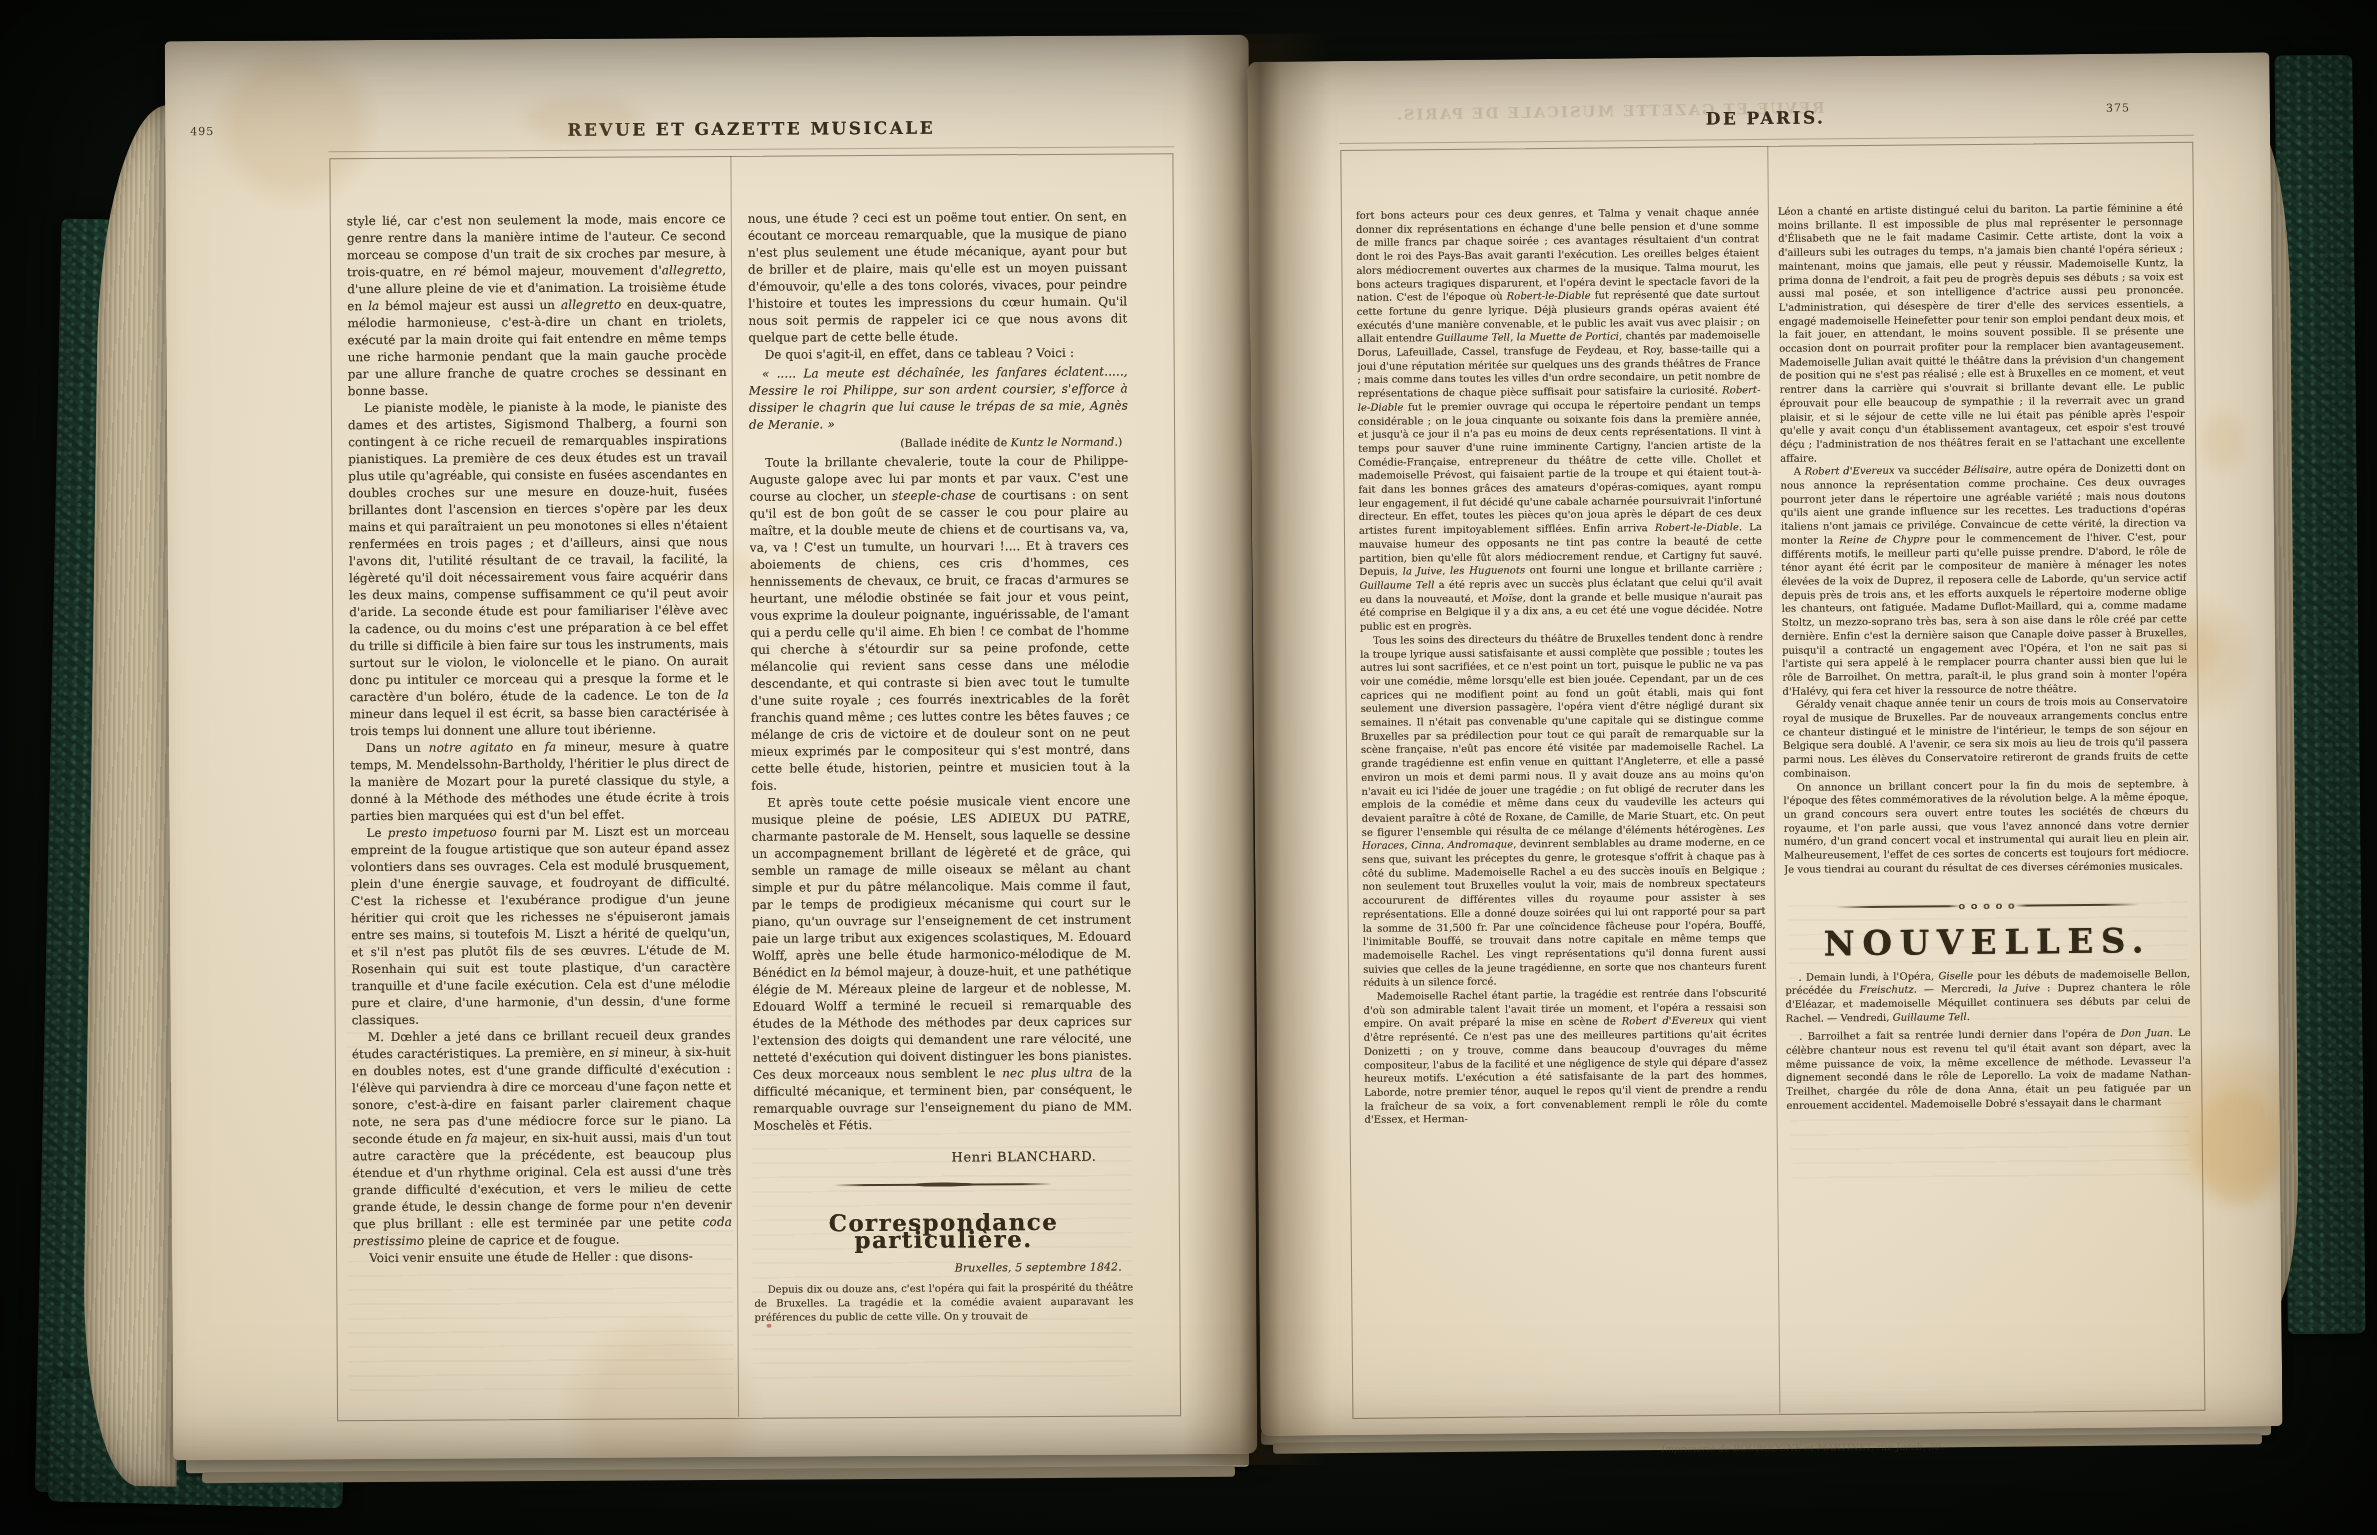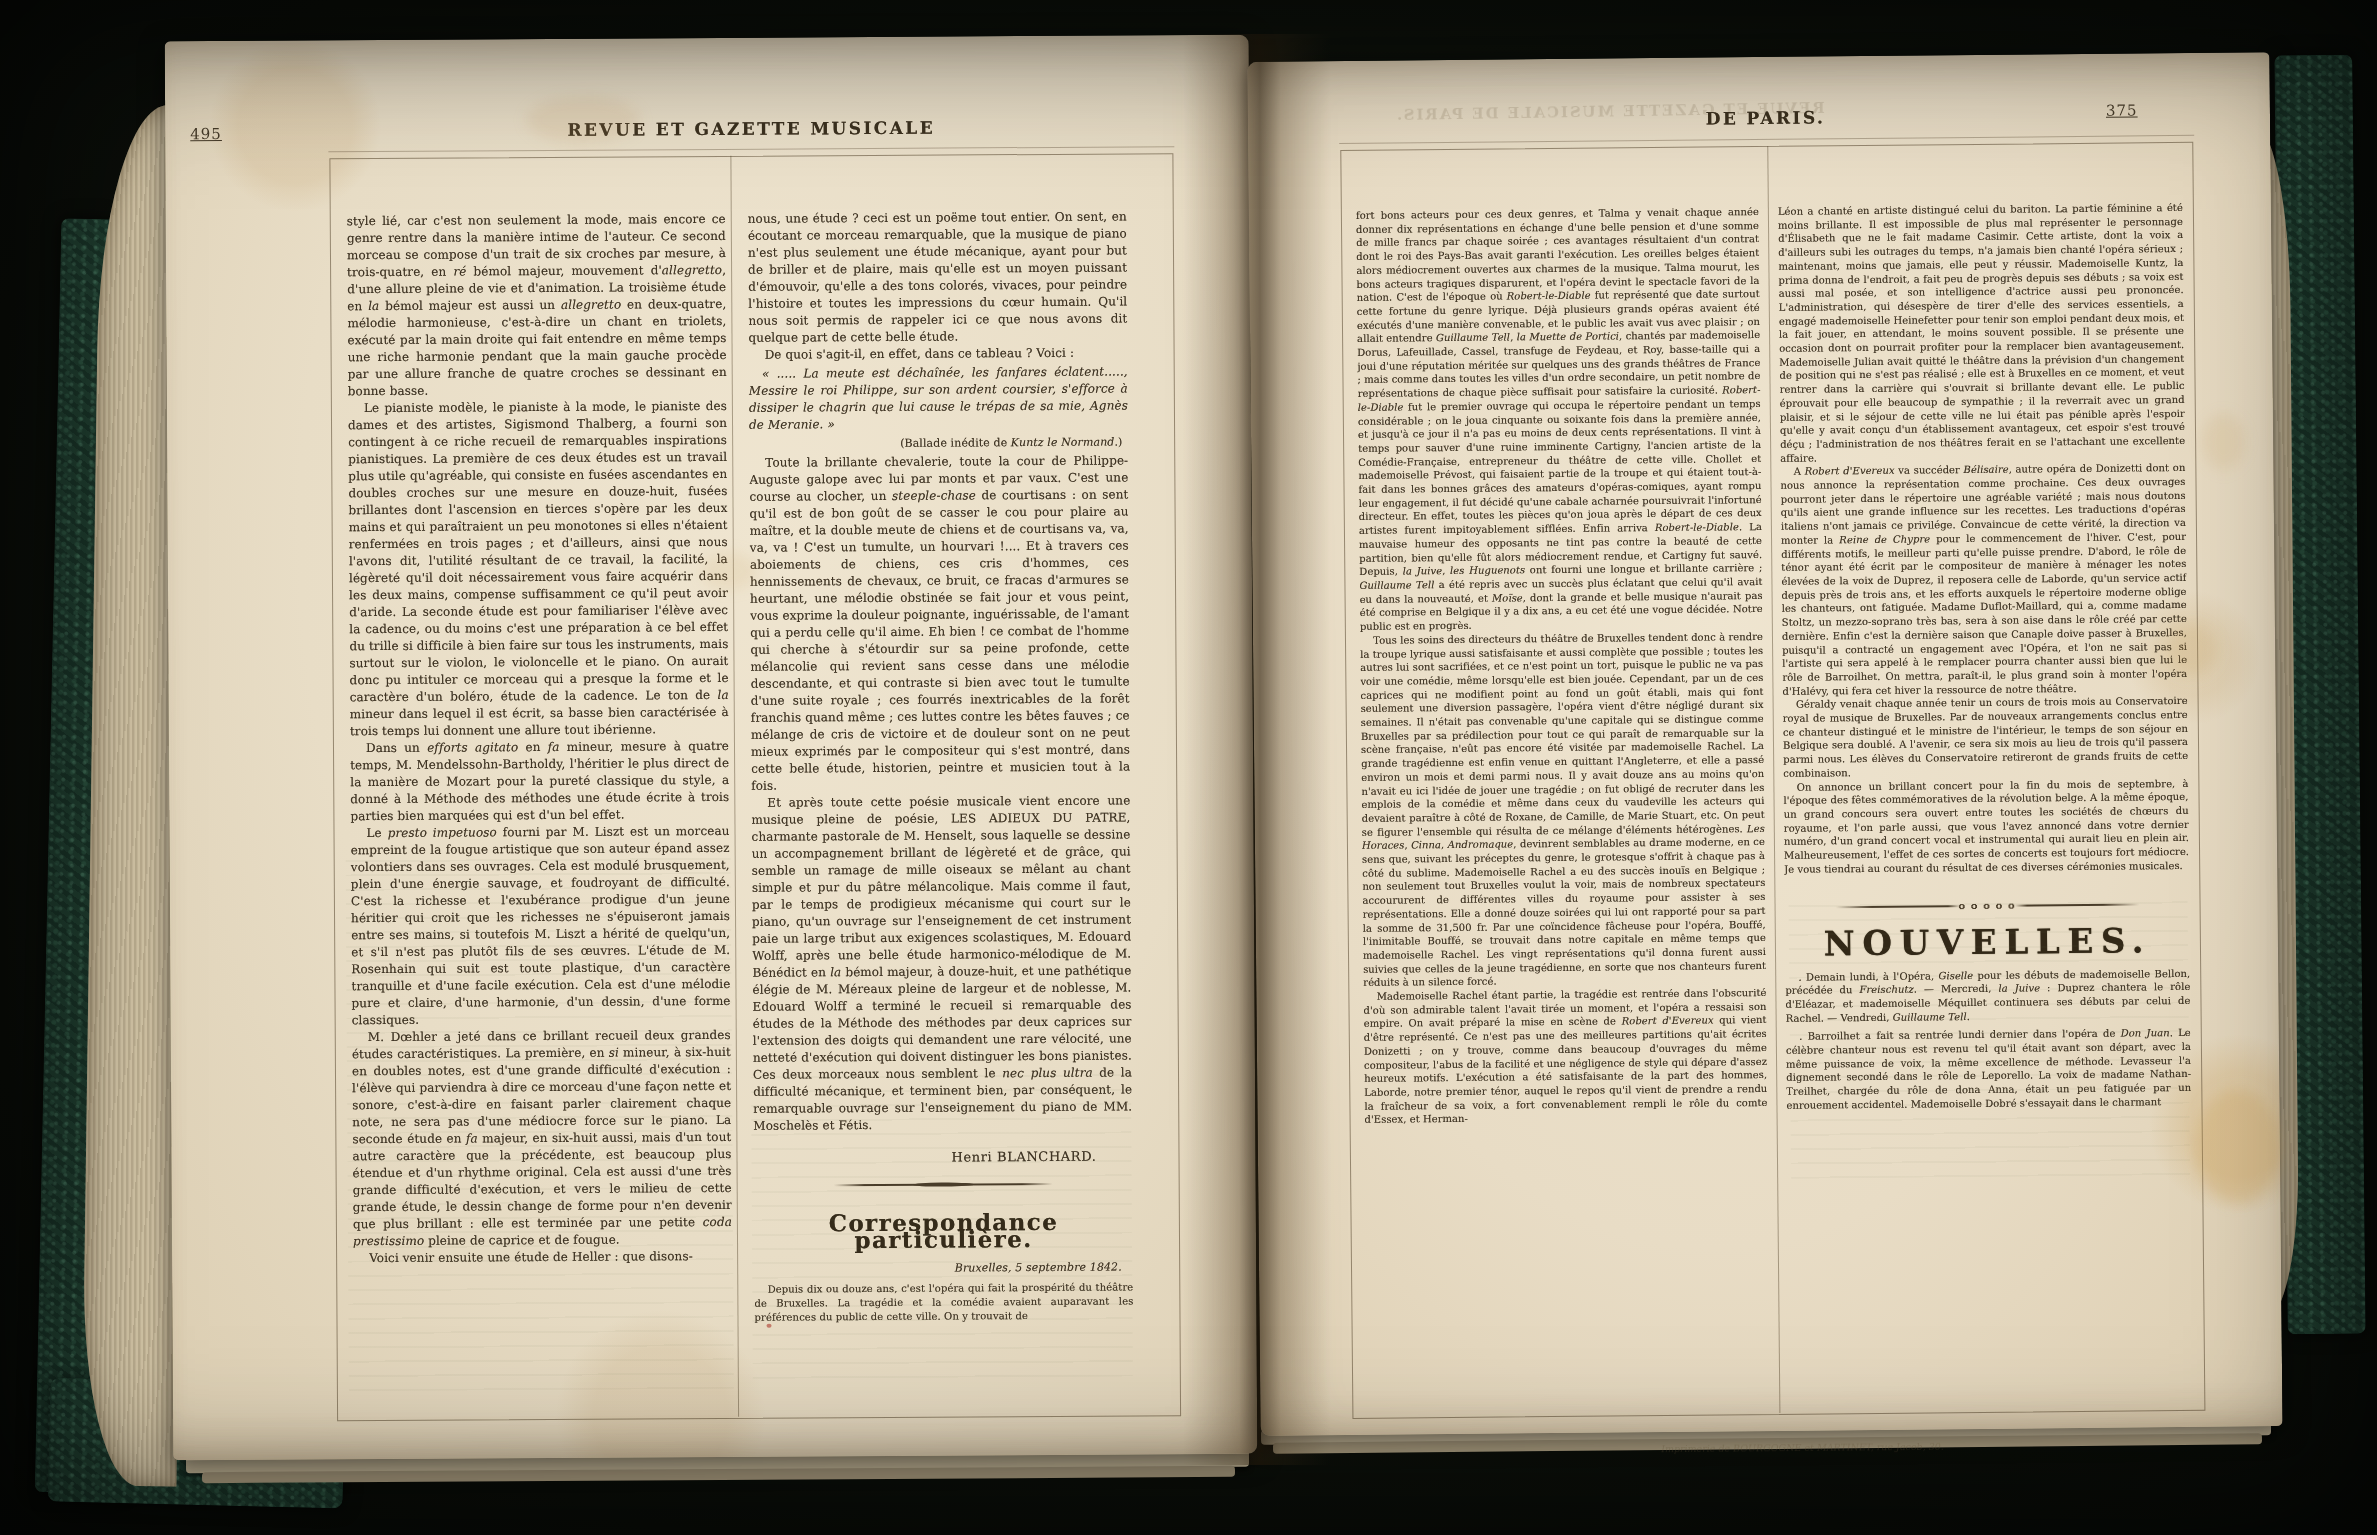--- a/index.html
+++ b/index.html
@@ -49,21 +49,21 @@
         radial-gradient(circle at 92% 44%, rgba(190,150,85,.14) 0 38px, transparent 67px),
         radial-gradient(ellipse at 45% 40%, #efe5d0 0%, #e8dcc5 55%, #dccdb0 100%);
       box-shadow:0 5.7px 25px rgba(0,0,0,.55), inset 46px 0 70px -34px rgba(110,85,50,.42),
                  inset 0 23px 34px -25px rgba(130,105,70,.28), inset 0 -27px 38px -28.5px rgba(115,90,55,.3);}
   .gutter{position:absolute;left:1183px;top:34px;width:148px;height:1431px;z-index:5;pointer-events:none;
       background:linear-gradient(90deg, rgba(60,45,25,0) 0%, rgba(70,52,28,.28) 38%,
                  rgba(45,32,15,.55) 52%, rgba(70,52,28,.25) 66%, rgba(60,45,25,0) 100%);}
   .vignette{position:absolute;inset:0;z-index:9;pointer-events:none;
       box-shadow:inset 0 0 143px 38px rgba(0,0,0,.55);}
   
-  .pagenum{position:absolute;font-size:15px;color:#453a28;letter-spacing:1px;text-decoration:underline;}
+  .pagenum{position:absolute;font-size:11px;color:#453a28;letter-spacing:1px;}
   .runtitle{position:absolute;font-weight:bold;font-size:17px;letter-spacing:2.4px;color:#3c311f;
       text-align:center;text-shadow:0 0 0.5px rgba(60,49,31,.6);}
   .frame{position:absolute;border:1.3px solid rgba(82,66,42,.55);}
   .frame::before{content:"";position:absolute;left:-1.9px;right:-1.9px;top:-7.6px;border-top:1px solid rgba(82,66,42,.35);}
   .colrule{position:absolute;width:1px;background:rgba(82,66,42,.45);}
   .ghost-header{position:absolute;transform:scaleX(-1) rotate(.4deg);opacity:.18;filter:blur(0.7px);
       font-weight:bold;font-size:15px;letter-spacing:1.9px;color:#6e5c3e;text-align:center;}
   .imprint-ghost{position:absolute;left:1574px;top:1442px;width:457px;z-index:6;text-align:center;
       font-size:9.5px;font-style:italic;color:#6e5c3e;opacity:.3;filter:blur(0.4px);transform:rotate(-.5deg);}
   
@@ -119,21 +119,21 @@
   <div class="edge-strip strip-r2"></div>
 
   <div class="page page-left">
     <div class="pagenum" style="left:25px;top:84px;">495</div>
     <div class="runtitle" style="left:164px;top:81px;width:844px;">REVUE ET GAZETTE MUSICALE</div>
     <div class="frame" style="left:164px;top:118px;width:842px;height:1261px;"></div>
     <div class="colrule" style="left:565px;top:118px;height:1261px;"></div>
     <div class="col col-large" style="left:181px;top:173px;width:379px;height:1206px;">
         <p class="pc">style lié, car c'est non seulement la mode, mais encore ce genre rentre dans la manière intime de l'auteur. Ce second morceau se compose d'un trait de six croches par mesure, à trois-quatre, en <em>ré</em> bémol majeur, mouvement d'<em>allegretto</em>, d'une allure pleine de vie et d'animation. La troisième étude en <em>la</em> bémol majeur est aussi un <em>allegretto</em> en deux-quatre, mélodie harmonieuse, c'est-à-dire un chant en triolets, exécuté par la main droite qui fait entendre en même temps une riche harmonie pendant que la main gauche procède par une allure franche de quatre croches se dessinant en bonne basse.</p>
         <p class="p">Le pianiste modèle, le pianiste à la mode, le pianiste des dames et des artistes, Sigismond Thalberg, a fourni son contingent à ce riche recueil de remarquables inspirations pianistiques. La première de ces deux études est un travail plus utile qu'agréable, qui consiste en fusées ascendantes en doubles croches sur une mesure en douze-huit, fusées brillantes dont l'ascension en tierces s'opère par les deux mains et qui paraîtraient un peu monotones si elles n'étaient renfermées en trois pages ; et d'ailleurs, ainsi que nous l'avons dit, l'utilité résultant de ce travail, la facilité, la légèreté qu'il doit nécessairement vous faire acquérir dans les deux mains, compense suffisamment ce qu'il peut avoir d'aride. La seconde étude est pour familiariser l'élève avec la cadence, ou du moins c'est une préparation à ce bel effet du trille si difficile à bien faire sur tous les instruments, mais surtout sur le violon, le violoncelle et le piano. On aurait donc pu intituler ce morceau qui a presque la forme et le caractère d'un boléro, étude de la cadence. Le ton de <em>la</em> mineur dans lequel il est écrit, sa basse bien caractérisée à trois temps lui donnent une allure tout ibérienne.</p>
-        <p class="p">Dans un <em>efforts agitato</em> en <em>fa</em> mineur, mesure à quatre temps, M. Mendelssohn-Bartholdy, l'héritier le plus direct de la manière de Mozart pour la pureté classique du style, a donné à la Méthode des méthodes une étude écrite à trois parties bien marquées qui est d'un bel effet.</p>
+        <p class="p">Dans un <em>notre agitato</em> en <em>fa</em> mineur, mesure à quatre temps, M. Mendelssohn-Bartholdy, l'héritier le plus direct de la manière de Mozart pour la pureté classique du style, a donné à la Méthode des méthodes une étude écrite à trois parties bien marquées qui est d'un bel effet.</p>
         <p class="p">Le <em>presto impetuoso</em> fourni par M. Liszt est un morceau empreint de la fougue artistique que son auteur épand assez volontiers dans ses ouvrages. Cela est modulé brusquement, plein d'une énergie sauvage, et foudroyant de difficulté. C'est la richesse et l'exubérance prodigue d'un jeune héritier qui croit que les richesses ne s'épuiseront jamais entre ses mains, si toutefois M. Liszt a hérité de quelqu'un, et s'il n'est pas plutôt fils de ses œuvres. L'étude de M. Rosenhain qui suit est toute plastique, d'un caractère tranquille et d'une facile exécution. Cela est d'une mélodie pure et claire, d'une harmonie, d'un dessin, d'une forme classiques.</p>
         <p class="p">M. Dœhler a jeté dans ce brillant recueil deux grandes études caractéristiques. La première, en <em>si</em> mineur, à six-huit en doubles notes, est d'une grande difficulté d'exécution : l'élève qui parviendra à dire ce morceau d'une façon nette et sonore, c'est-à-dire en faisant parler clairement chaque note, ne sera pas d'une médiocre force sur le piano. La seconde étude en <em>fa</em> majeur, en six-huit aussi, mais d'un tout autre caractère que la précédente, est beaucoup plus étendue et d'un rhythme original. Cela est aussi d'une très grande difficulté d'exécution, et vers le milieu de cette grande étude, le dessin change de forme pour n'en devenir que plus brillant : elle est terminée par une petite <em>coda prestissimo</em> pleine de caprice et de fougue.</p>
         <p class="p">Voici venir ensuite une étude de Heller : que disons-</p>
       </div>
     <div class="col col-large" style="left:582px;top:173px;width:379px;height:1206px;">
         <p class="pc">nous, une étude ? ceci est un poëme tout entier. On sent, en écoutant ce morceau remarquable, que la musique de piano n'est plus seulement une étude mécanique, ayant pour but de briller et de plaire, mais qu'elle est un moyen puissant d'émouvoir, qu'elle a des tons colorés, vivaces, pour peindre l'histoire et toutes les impressions du cœur humain. Qu'il nous soit permis de rappeler ici ce que nous avons dit quelque part de cette belle étude.</p>
         <p class="p">De quoi s'agit-il, en effet, dans ce tableau ? Voici :</p>
         <p class="q">« ..... <em>La meute est déchaînée, les fanfares éclatent....., Messire le roi Philippe, sur son ardent coursier, s'efforce à dissiper le chagrin que lui cause le trépas de sa mie, Agnès de Meranie.</em> »</p>
         <p class="attr">(Ballade inédite de <em>Kuntz le Normand</em>.)</p>
         <p class="p">Toute la brillante chevalerie, toute la cour de Philippe-Auguste galope avec lui par monts et par vaux. C'est une course au clocher, un <em>steeple-chase</em> de courtisans : on sent qu'il est de bon goût de se casser le cou pour plaire au maître, et la double meute de chiens et de courtisans va, va, va, va ! C'est un tumulte, un hourvari !.... Et à travers ces aboiements de chiens, ces cris d'hommes, ces hennissements de chevaux, ce bruit, ce fracas d'armures se heurtant, une mélodie obstinée se fait jour et vous peint, vous exprime la douleur poignante, inguérissable, de l'amant qui a perdu celle qu'il aime. Eh bien ! ce combat de l'homme qui cherche à s'étourdir sur sa peine profonde, cette mélancolie qui revient sans cesse dans une mélodie descendante, et qui contraste si bien avec tout le tumulte d'une suite royale ; ces fourrés inextricables de la forêt franchis quand même ; ces luttes contre les bêtes fauves ; ce mélange de cris de victoire et de douleur sont on ne peut mieux exprimés par le compositeur qui s'est montré, dans cette belle étude, historien, peintre et musicien tout à la fois.</p>

